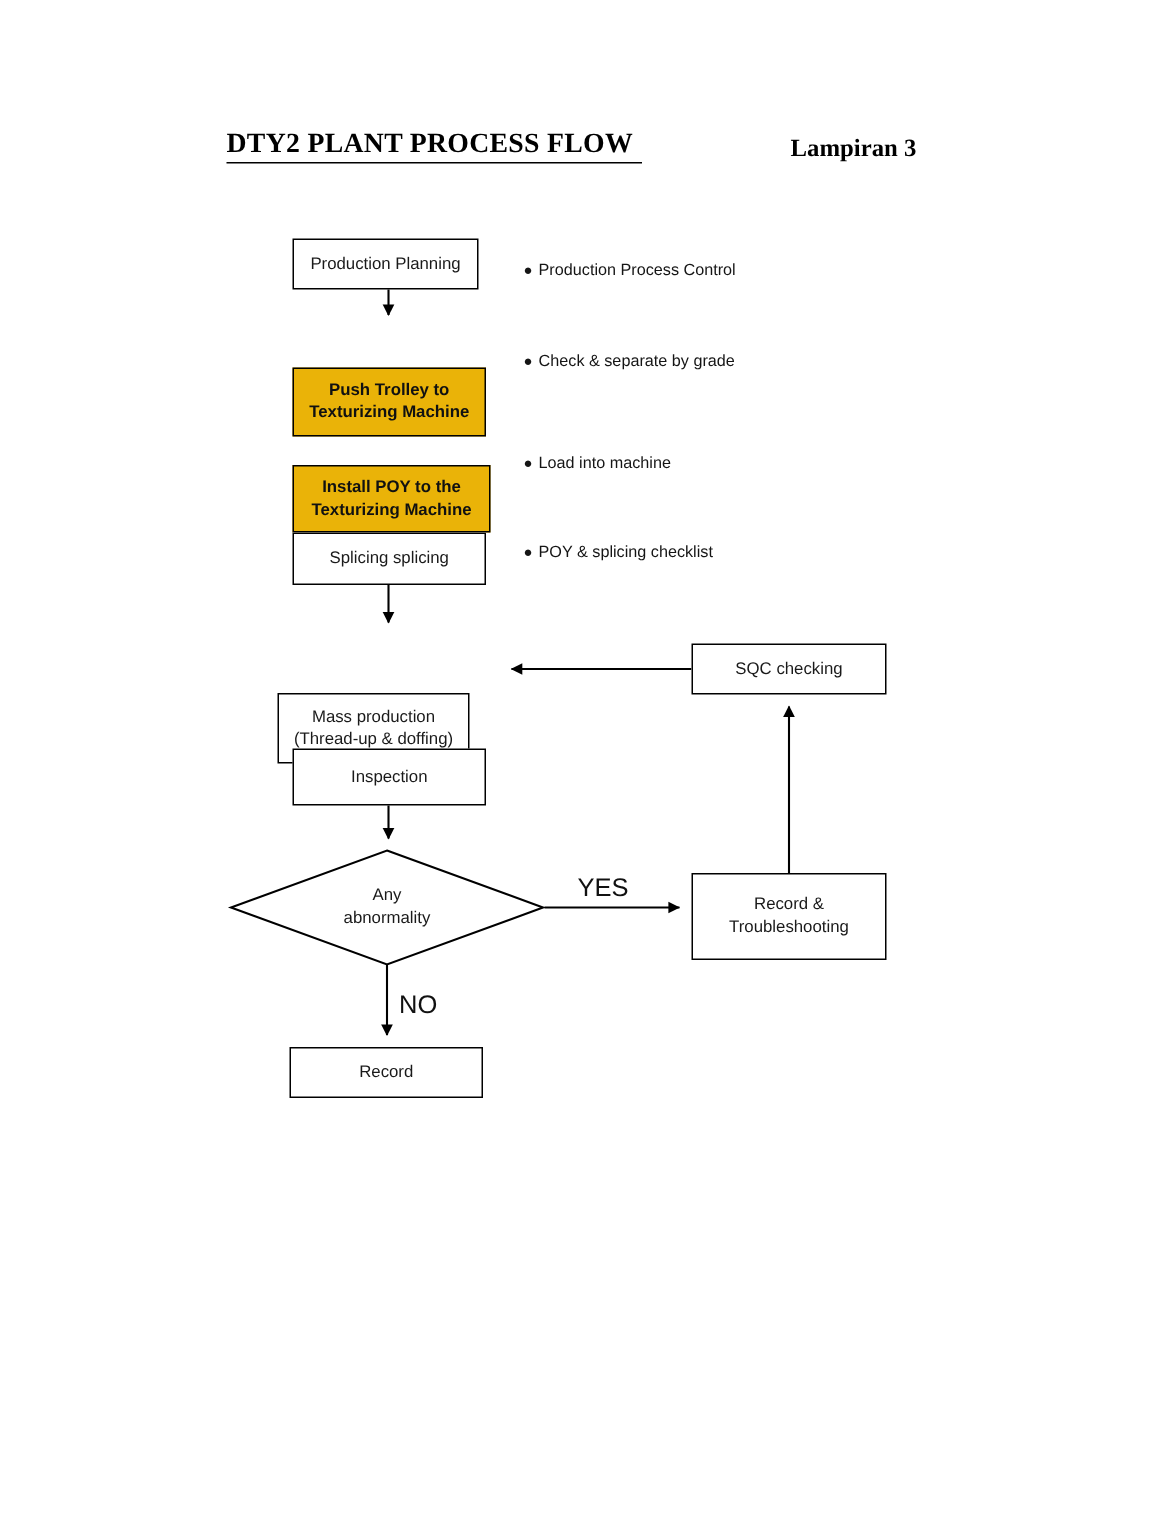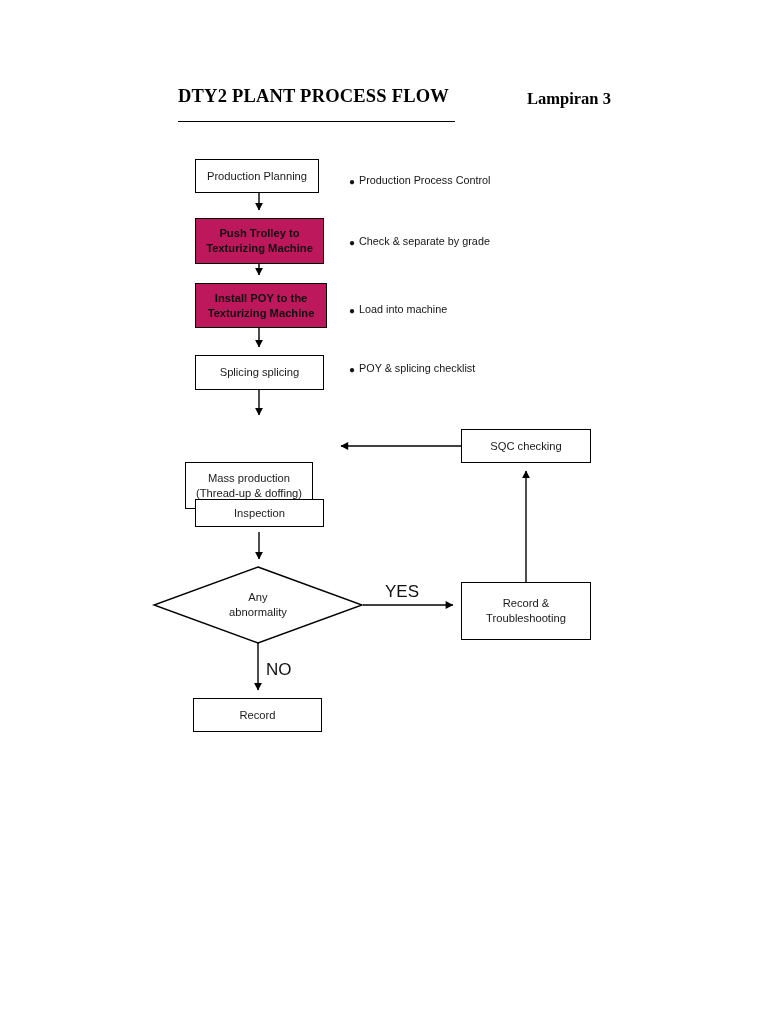--- a/index.html
+++ b/index.html
@@ -26,23 +26,22 @@
   .doc-title {
     position: absolute;
     left: 151px;
     top: 86px;
     font-family: "Liberation Serif", serif;
     font-weight: bold;
     font-size: 18.5px;
     letter-spacing: 0.2px;
     white-space: nowrap;
     border-bottom: 1.5px solid #000;
-    padding-bottom: 14px;
+    padding-bottom: 1px;
     padding-right: 6px;
-    margin-left: 27px;
   }
   .doc-ref {
     position: absolute;
     left: 527px;
     top: 89px;
     font-family: "Liberation Serif", serif;
     font-weight: bold;
     font-size: 16.5px;
     white-space: nowrap;
   }
@@ -55,23 +54,24 @@
     background: #ffffff;
     display: flex;
     align-items: center;
     justify-content: center;
     text-align: center;
     font-size: 11.2px;
     line-height: 1.32;
     color: #1a1a1a;
   }
   .node.yellow {
-    background: #be185d;
+    background: #eab308;
     font-weight: bold;
     color: #111111;
+    margin-top: 27px;
   }
   .node .nlabel {
     display: block;
     white-space: pre-line;
     padding: 0 4px;
   }
 
   
   .diamond-wrap {
     position: absolute;
@@ -195,21 +195,21 @@
 
   <div class="node" style="left:195px; top:355px; width:129px; height:35px;">
     <span class="nlabel">Splicing splicing</span>
   </div>
 
   <div class="node" style="left:185px; top:424px; width:128px; height:47px;margin-top:38px;">
     <span class="nlabel">Mass production
 (Thread-up &amp; doffing)</span>
   </div>
 
-  <div class="node" style="left:195px; top:499px; width:129px; height:28px;">
+  <div class="node" style="left:195px; top:499px; width:129px; height:38px;">
     <span class="nlabel">Inspection</span>
   </div>
 
   <div class="diamond-wrap" style="left:153px; top:566px; width:210px; height:78px;">
     <svg width="210" height="78" viewBox="0 0 210 78">
       <polygon points="105,1 209,39 105,77 1,39" fill="#ffffff" stroke="#000000" stroke-width="1.4"></polygon>
     </svg>
     <div class="diamond-label">Any
 abnormality</div>
   </div>

